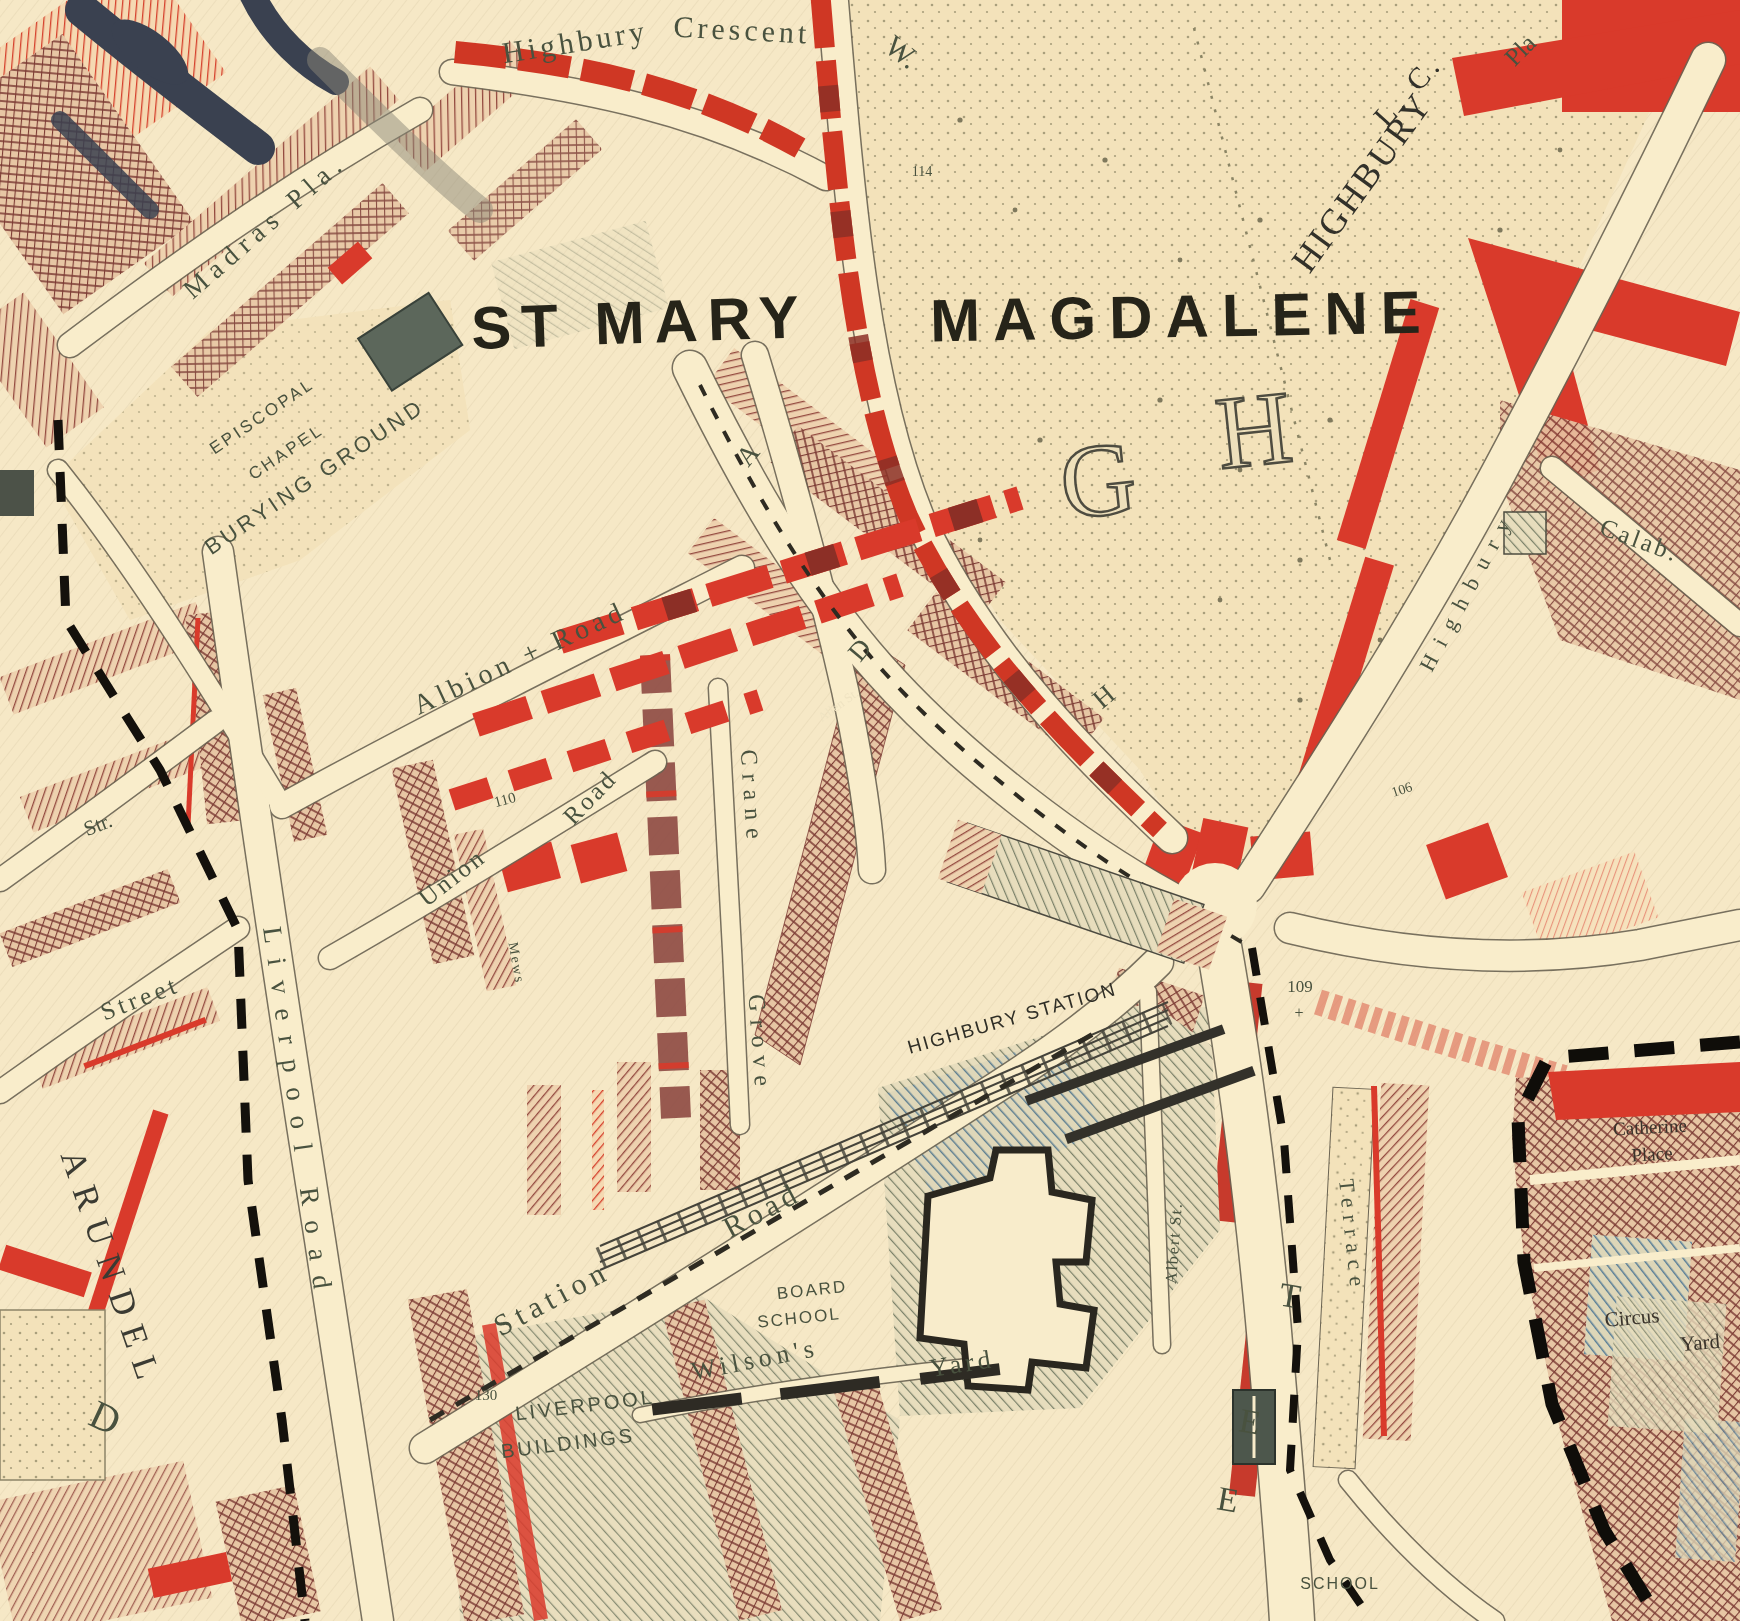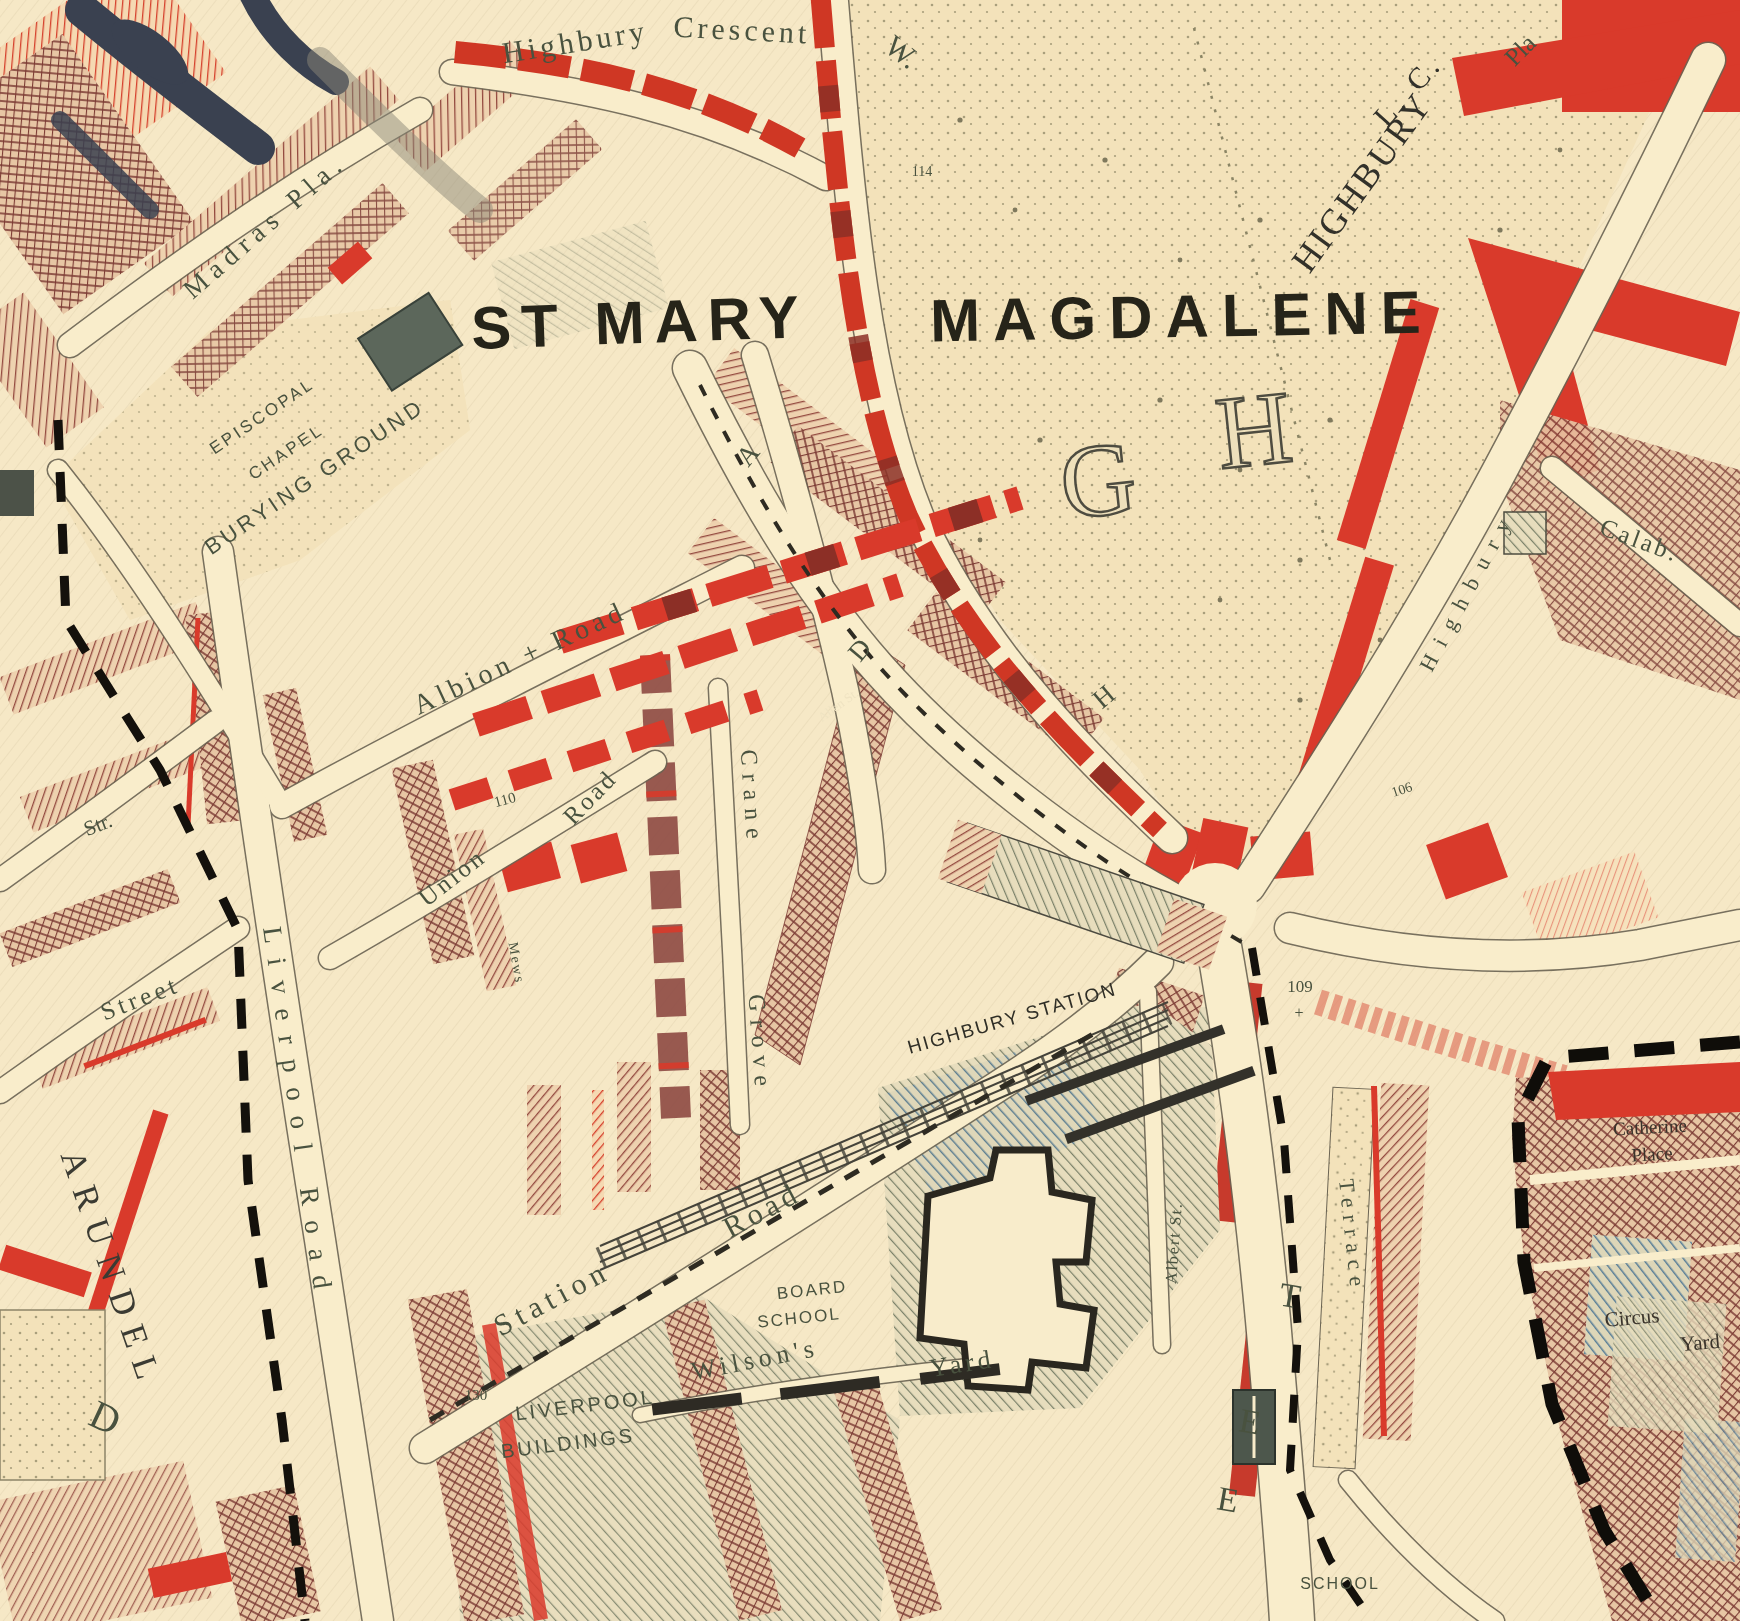--- a/index.html
+++ b/index.html
@@ -325,21 +325,21 @@
       <div class="lbl" style="left: 1640px; top: 540px; font-size: 25px; transform: translate(-50%, -50%) rotate(20deg); letter-spacing: 3px;">Calab.</div>
       <div class="lbl" style="left: 1468px; top: 590px; font-size: 22px; transform: translate(-50%, -50%) rotate(-62deg); letter-spacing: 12px;">Highbury</div>
       <div class="lbl" style="left: 552px; top: 1298px; font-size: 30px; transform: translate(-50%, -50%) rotate(-28deg); letter-spacing: 6px;">Station</div>
       <div class="lbl" style="left: 762px; top: 1210px; font-size: 30px; transform: translate(-50%, -50%) rotate(-28deg); letter-spacing: 5px;">Road</div>
       <div class="lbl sans" style="left: 812px; top: 1290px; font-size: 17px; transform: translate(-50%, -50%) rotate(-6deg); letter-spacing: 2px;">BOARD</div>
       <div class="lbl sans" style="left: 799px; top: 1318px; font-size: 17px; transform: translate(-50%, -50%) rotate(-6deg); letter-spacing: 2px;">SCHOOL</div>
       <div class="lbl sans" style="left: 585px; top: 1405px; font-size: 20px; transform: translate(-50%, -50%) rotate(-7deg); letter-spacing: 3px;">LIVERPOOL</div>
       <div class="lbl sans" style="left: 568px; top: 1443px; font-size: 20px; transform: translate(-50%, -50%) rotate(-7deg); letter-spacing: 3px;">BUILDINGS</div>
       <div class="lbl" style="left: 755px; top: 1360px; font-size: 26px; transform: translate(-50%, -50%) rotate(-11deg); letter-spacing: 5px;">Wilson's</div>
       <div class="lbl" style="left: 962px; top: 1364px; font-size: 26px; transform: translate(-50%, -50%) rotate(-9deg); letter-spacing: 4px;">Yard</div>
-      <div class="lbl" style="left: 476px; top: 1395px; font-size: 15px; transform: translate(-50%, -50%) rotate(0deg);">130</div>
+      <div class="lbl" style="left: 486px; top: 1395px; font-size: 15px; transform: translate(-50%, -50%) rotate(0deg);">130</div>
       <div class="lbl" style="left: 1174px; top: 1243px; font-size: 16px; transform: translate(-50%, -50%) rotate(-86deg); letter-spacing: 2px;">Albert St.</div>
       <div class="lbl" style="left: 1352px; top: 1236px; font-size: 22px; transform: translate(-50%, -50%) rotate(84deg); letter-spacing: 7px;">Terrace</div>
       <div class="lbl" style="left: 1290px; top: 1296px; font-size: 34px; transform: translate(-50%, -50%) rotate(10deg);">T</div>
       <div class="lbl" style="left: 1250px; top: 1422px; font-size: 34px; transform: translate(-50%, -50%) rotate(10deg);">E</div>
       <div class="lbl" style="left: 1228px; top: 1500px; font-size: 34px; transform: translate(-50%, -50%) rotate(10deg);">E</div>
       <div class="lbl" style="left: 112px; top: 1270px; font-size: 35px; transform: translate(-50%, -50%) rotate(71deg); letter-spacing: 12px; color: rgb(59, 59, 51);">ARUNDEL</div>
       <div class="lbl" style="left: 98px; top: 825px; font-size: 21px; transform: translate(-50%, -50%) rotate(-21deg);">Str.</div>
       <div class="lbl" style="left: 140px; top: 998px; font-size: 25px; transform: translate(-50%, -50%) rotate(-21deg); letter-spacing: 4px;">Street</div>
       <div class="lbl" style="left: 298px; top: 1115px; font-size: 27px; transform: translate(-50%, -50%) rotate(82deg); letter-spacing: 15px;">Liverpool Road</div>
       <div class="lbl" style="left: 1650px; top: 1127px; font-size: 19px; transform: translate(-50%, -50%) rotate(-3deg); color: rgb(58, 51, 43);">Catherine</div>

